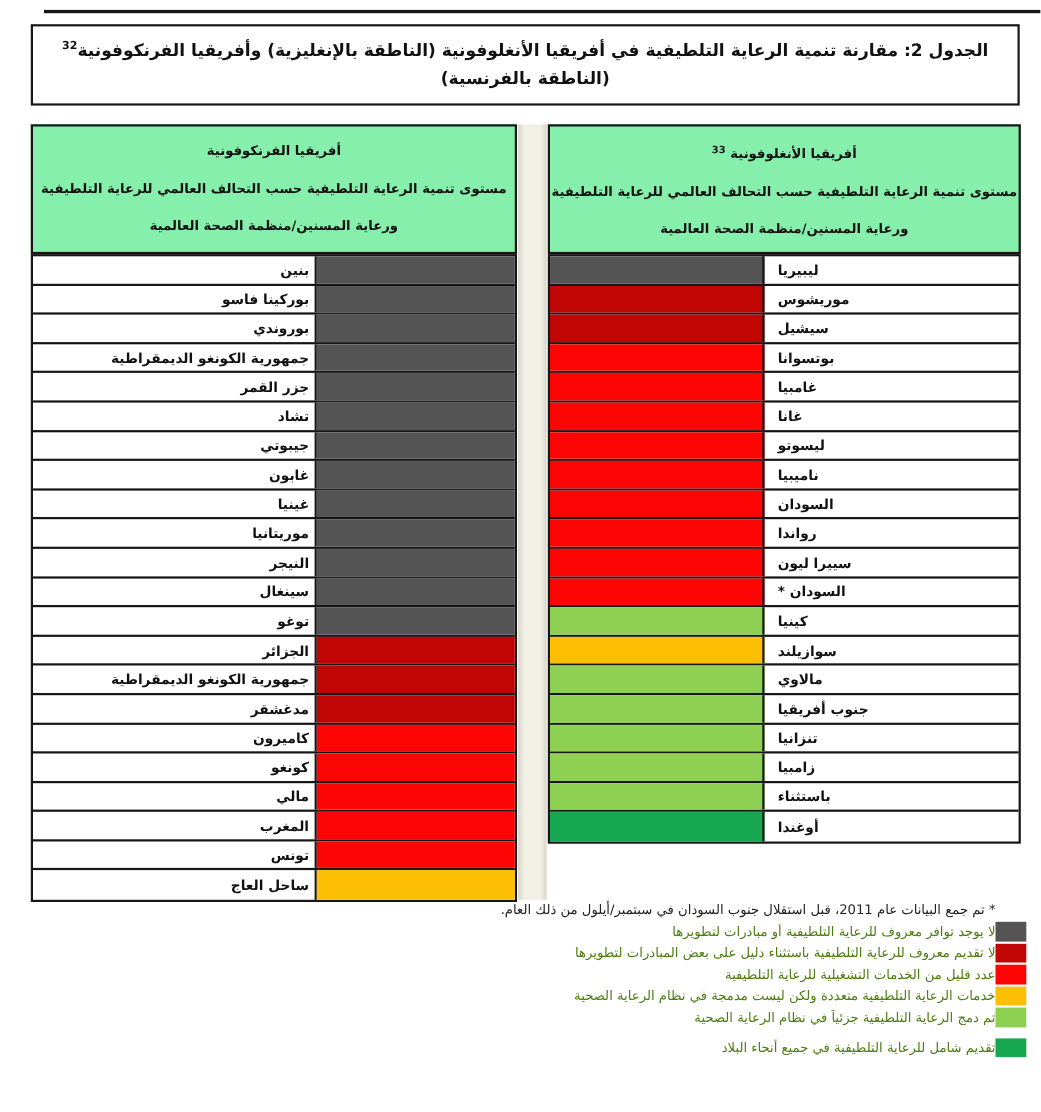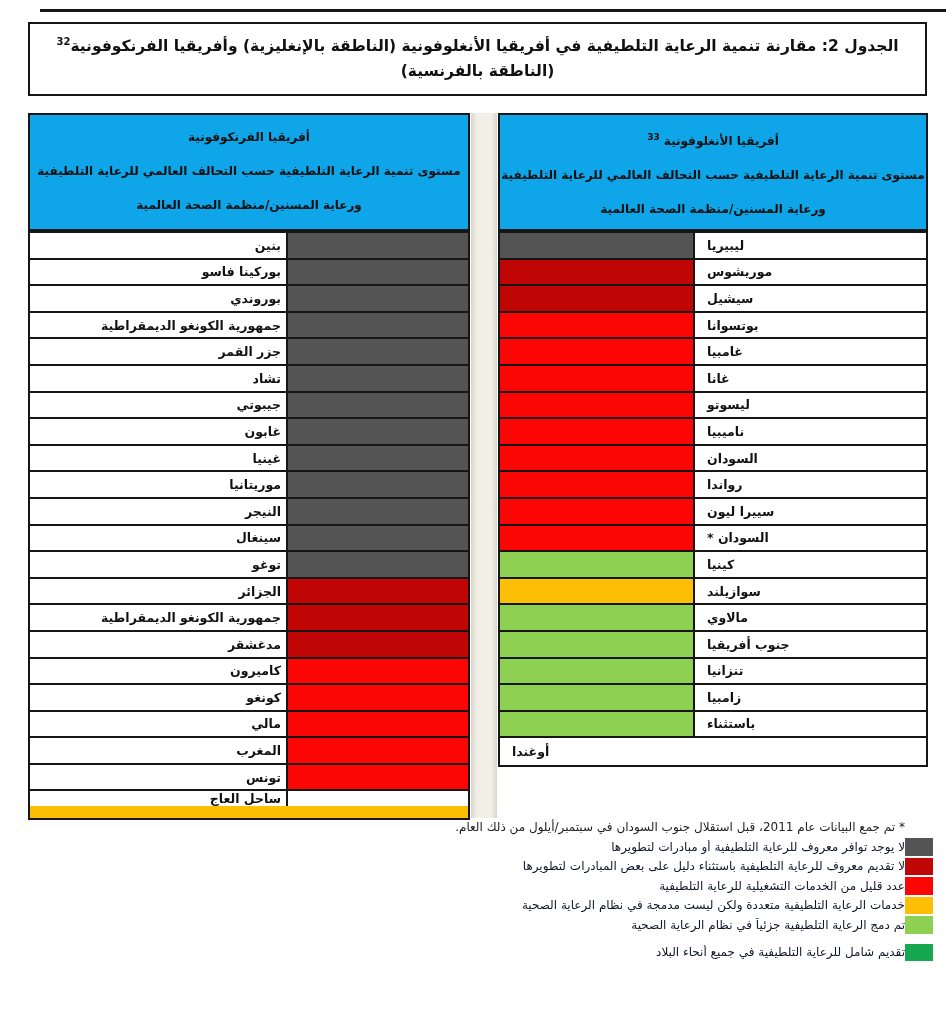--- a/index.html
+++ b/index.html
@@ -16,40 +16,40 @@
   
   #title-box{
     left:28px;top:22px;width:899px;height:74px;border:2px solid #161616;
     display:flex;flex-direction:column;justify-content:center;align-items:center;
     direction:rtl;text-align:center;font-weight:bold;font-size:15.5px;line-height:1.6;
   }
   #title-box sup{font-size:10px;}
 
   
   .hdr{
-    top:113px;height:118px;border:2px solid #161616;background:#0ea5e9;
+    top:113px;height:118px;border:2px solid #161616;background:#86efac;
     direction:rtl;text-align:center;font-weight:bold;font-size:12px;
     line-height:34px;padding-top:5px;overflow:hidden;
   }
   #left-header{left:28px;width:442px;}
   #right-header{left:498px;width:430px;}
   .hdr sup{font-size:9px;}
 
   
   #mid-strip{
     left:471px;top:113px;width:26px;height:705px;
     background:linear-gradient(90deg,#d8d6cb 0%,#f2f0e6 22%,#f2f0e6 78%,#d8d6cb 100%);
   }
 
   
   .rows{border:2px solid #161616;background:#fff;}
   #left-rows{left:28px;top:231px;width:442px;}
   #right-rows{left:498px;top:231px;width:430px;}
   .row{display:flex;height:26.6px;box-sizing:border-box;border-bottom:2px solid #161616;}
-  .row:last-child{border-bottom:none;flex-direction:column;}
+  .row:last-child{border-bottom:none;}
   
   #left-rows .name-cell{
     width:247px;border-left:none;border-right:2px solid #161616;
     direction:rtl;text-align:right;padding-left:4px;padding-right:5px;
     display:flex;align-items:center;justify-content:flex-start;
     font-weight:bold;font-size:12.5px;white-space:nowrap;overflow:hidden;
   }
   #left-rows .color-cell{flex:1;}
   
   #right-rows .color-cell{width:193px;border-right:2px solid #161616;}
@@ -71,21 +71,21 @@
   #footnote{
     right:41px;top:820px;width:880px;direction:rtl;
     font-size:12px;color:#222;
   }
 
   
   #legend{right:13px;top:837px;width:900px;}
   .legend-item{display:flex;direction:ltr;align-items:center;height:19.5px;}
   .legend-item.gap{margin-top:8px;}
   .legend-label{
-    flex:1;direction:rtl;text-align:right;font-size:12px;color:#0f172a;
+    flex:1;direction:rtl;text-align:right;font-size:12px;color:#4d7c0f;
     padding-left:8px;white-space:nowrap;overflow:hidden;
   }
   .legend-chip{width:28px;height:17.5px;margin:1px 0;}
 </style>
 </head>
 <body>
 
 <div class="abs" id="top-rule"></div>
 
 <div class="abs" id="title-box">

